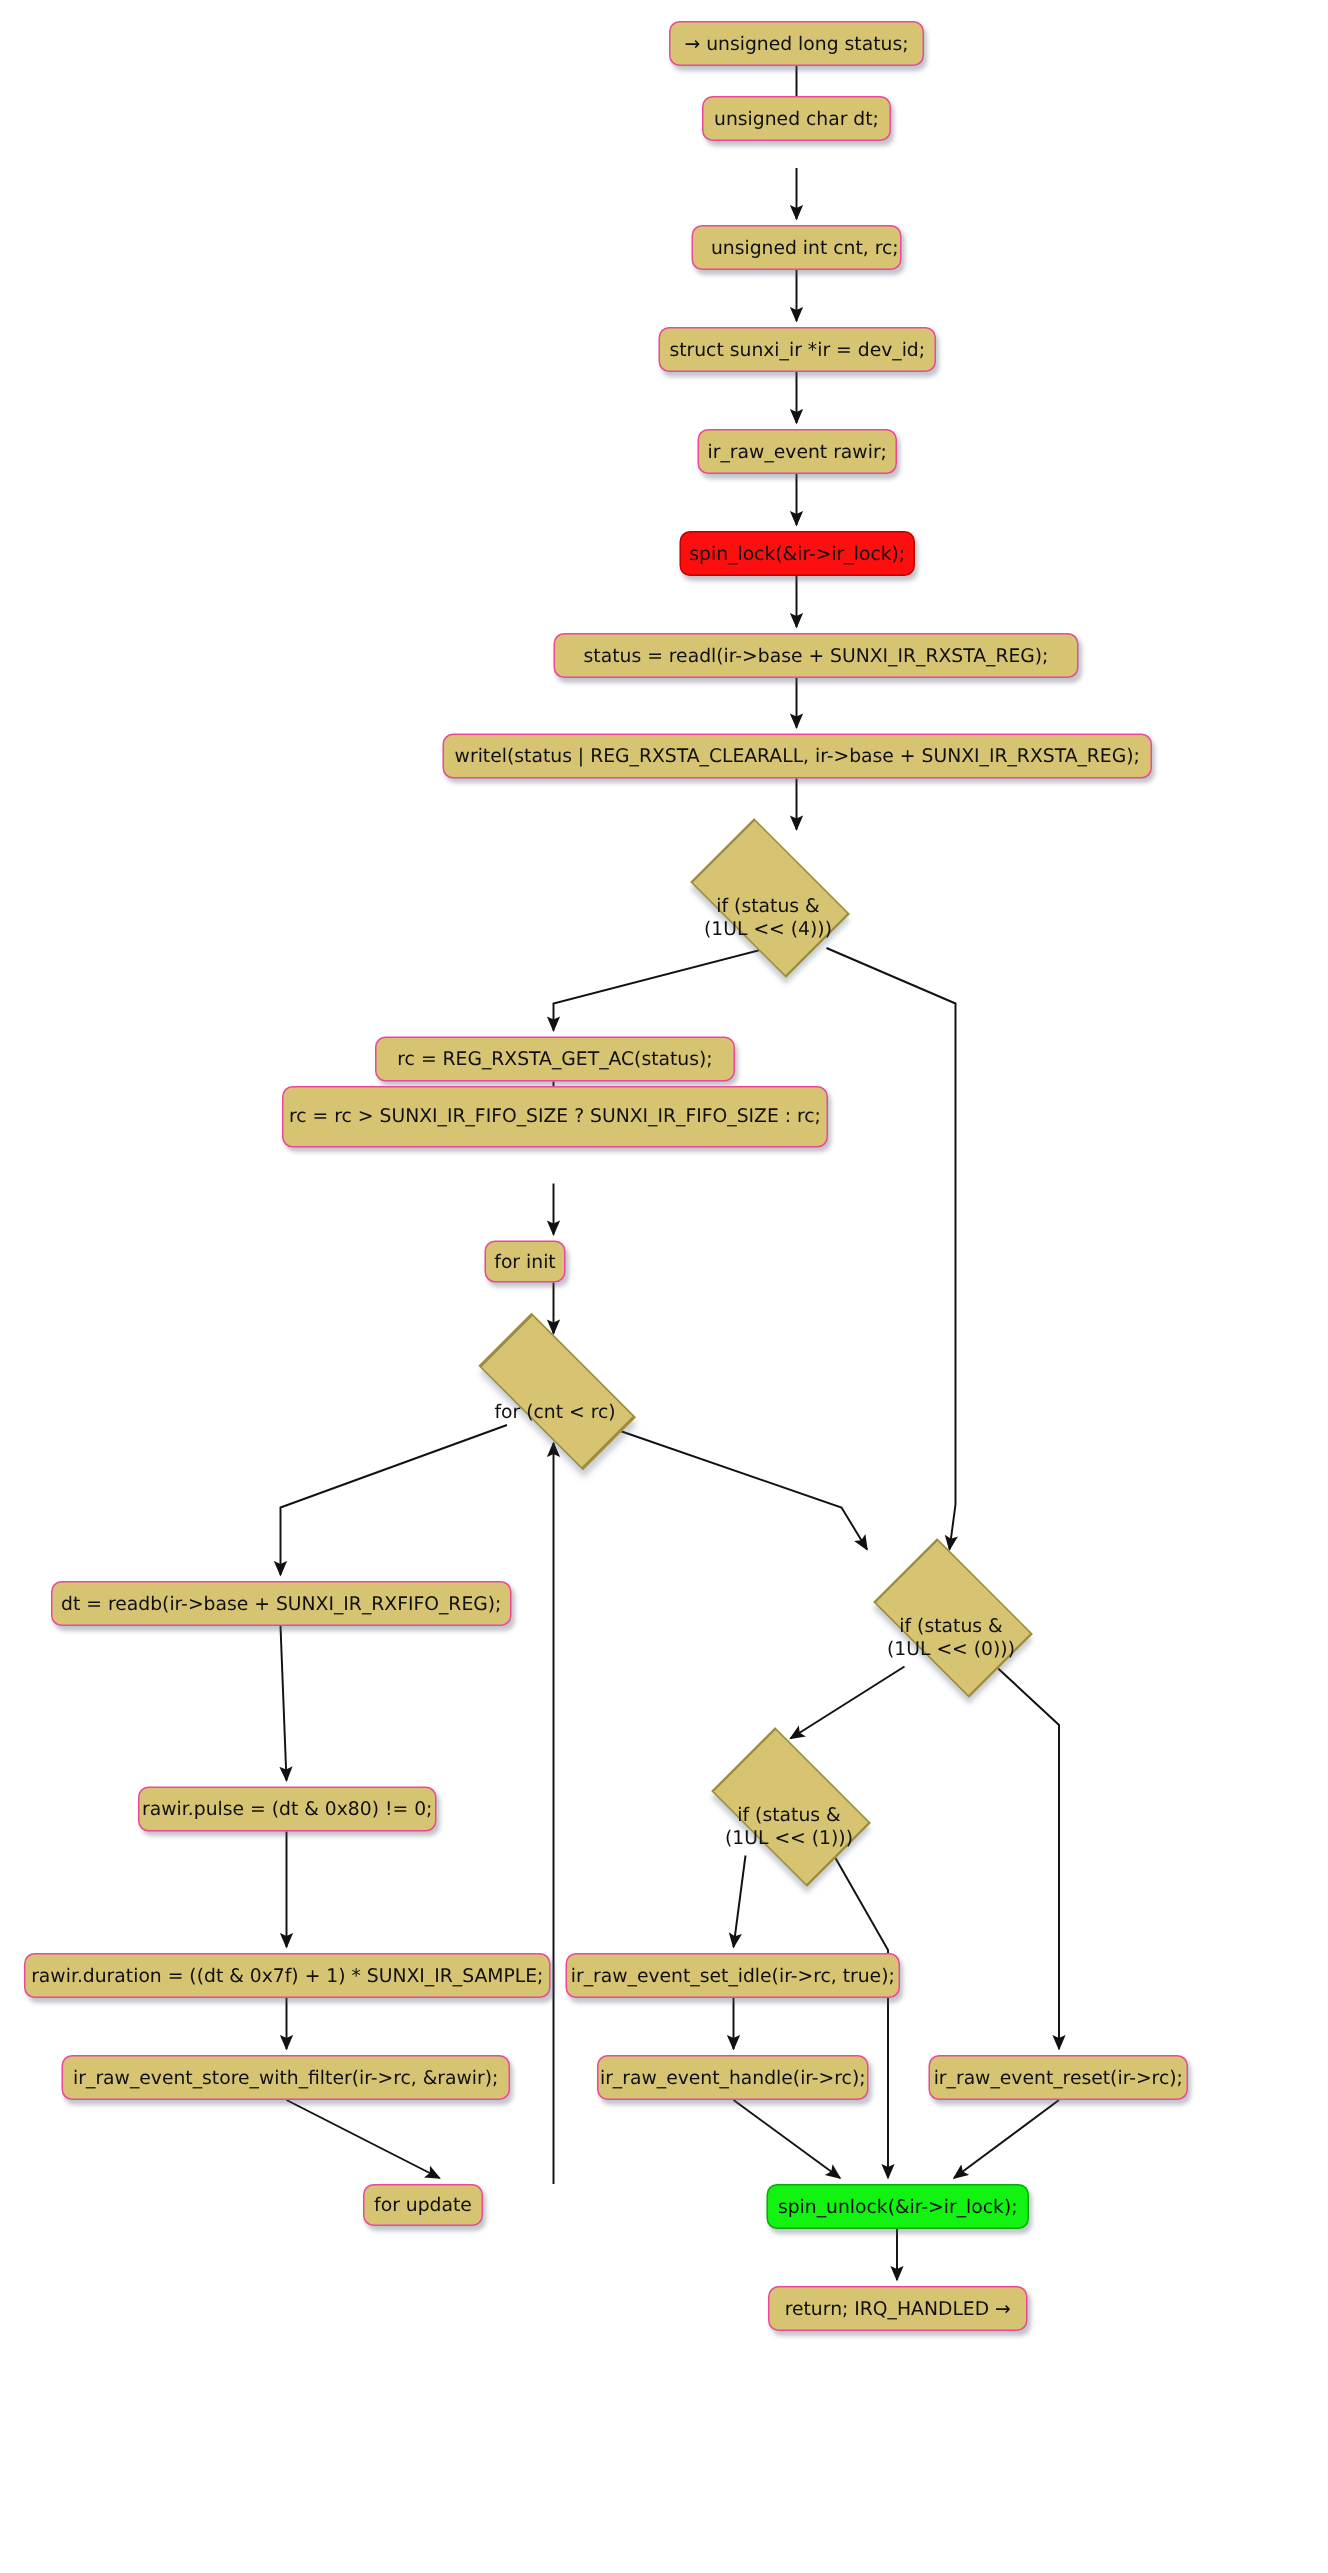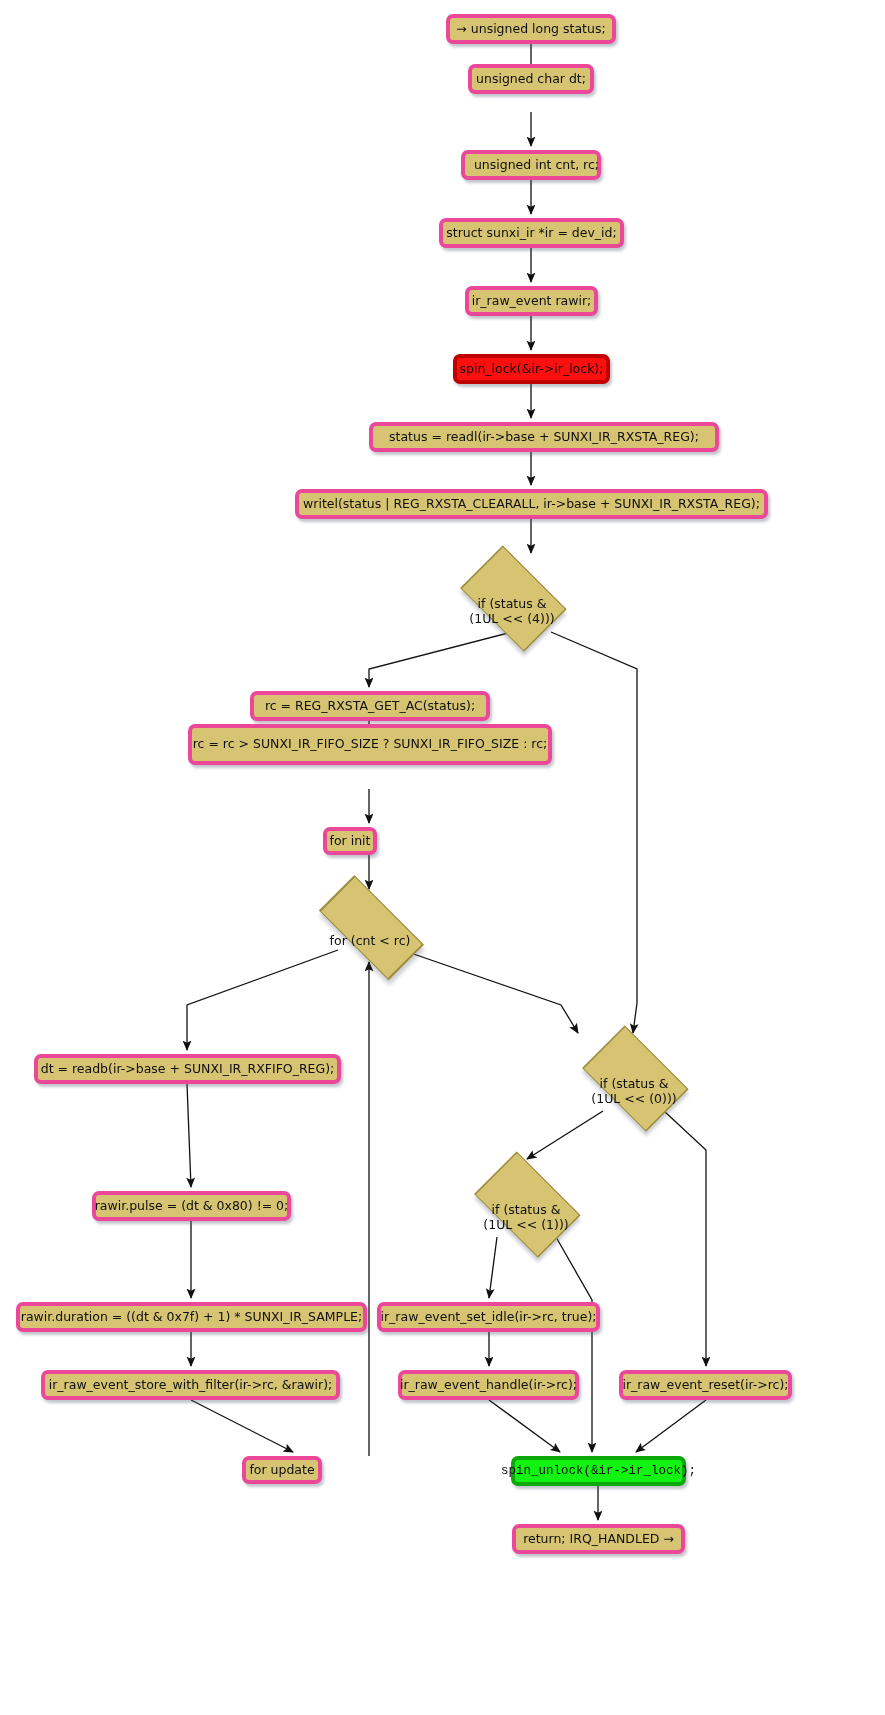--- a/index.html
+++ b/index.html
@@ -3,21 +3,21 @@
 <meta charset="utf-8">
 <style>
   html,body{margin:0;padding:0;background:#ffffff;}
   body{font-family:"DejaVu Sans","Liberation Sans",sans-serif;}
   #canvas{position:relative;width:885px;height:1715px;background:#ffffff;overflow:hidden;}
   svg#edges{position:absolute;left:0;top:0;width:885px;height:1715px;pointer-events:none;}
   .node{
     position:absolute;
     box-sizing:border-box;
     background:#d6c473;
-    border:4px solid #ec4899;
+    border:1px solid #ec4899;
     border-radius:7px;
     color:#101010;
     font-size:12.5px;
     line-height:1.15;
     display:flex;align-items:center;justify-content:center;
     text-align:center;
     white-space:nowrap;
     box-shadow:2px 3px 3px rgba(80,90,110,.35);
     padding:0 9px;
   }
@@ -154,21 +154,21 @@
       </div>
       <div class="node" style="left: 398px; top: 1370px; width: 181px; height: 30px;">
         <span class="node-text">ir_raw_event_handle(ir-&gt;rc);</span>
       </div>
       <div class="node" style="left: 619px; top: 1370px; width: 173px; height: 30px;">
         <span class="node-text">ir_raw_event_reset(ir-&gt;rc);</span>
       </div>
       <div class="node" style="left: 242px; top: 1456px; width: 80px; height: 28px;">
         <span class="node-text">for update</span>
       </div>
-      <div class="node green" style="left: 511px; top: 1456px; width: 175px; height: 30px; font-family: Liberation Mono, monospace;">
+      <div class="node green" style="left: 511px; top: 1456px; width: 175px; height: 30px;">
         <span class="node-text">spin_unlock(&amp;ir-&gt;ir_lock);</span>
       </div>
       <div class="node" style="left: 512px; top: 1524px; width: 173px; height: 30px;">
         <span class="node-text">return; IRQ_HANDLED →</span>
       </div>
     </div>
 
 </div>
 
 </body></html>

